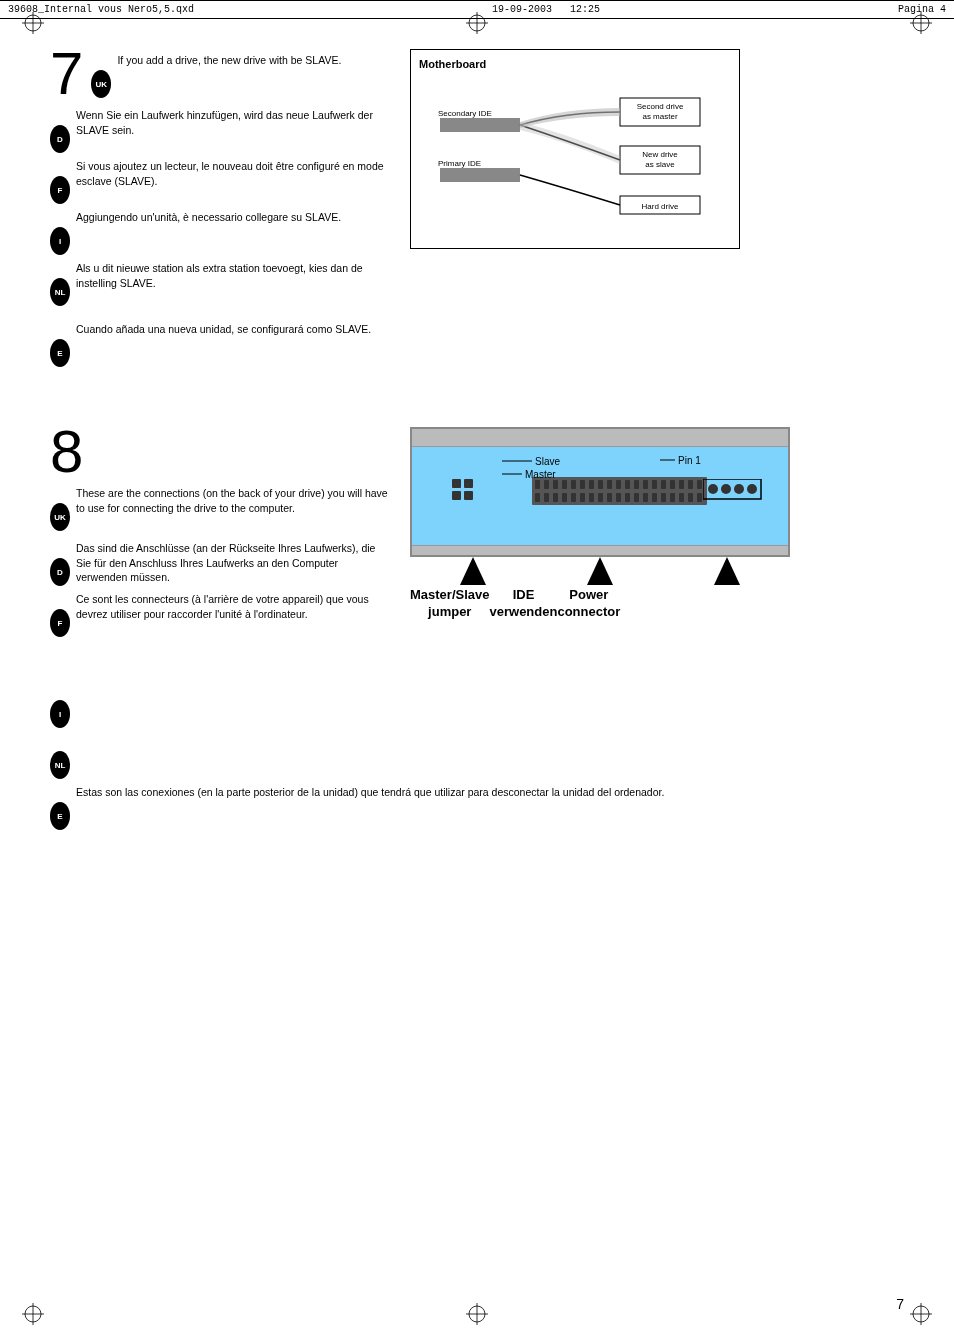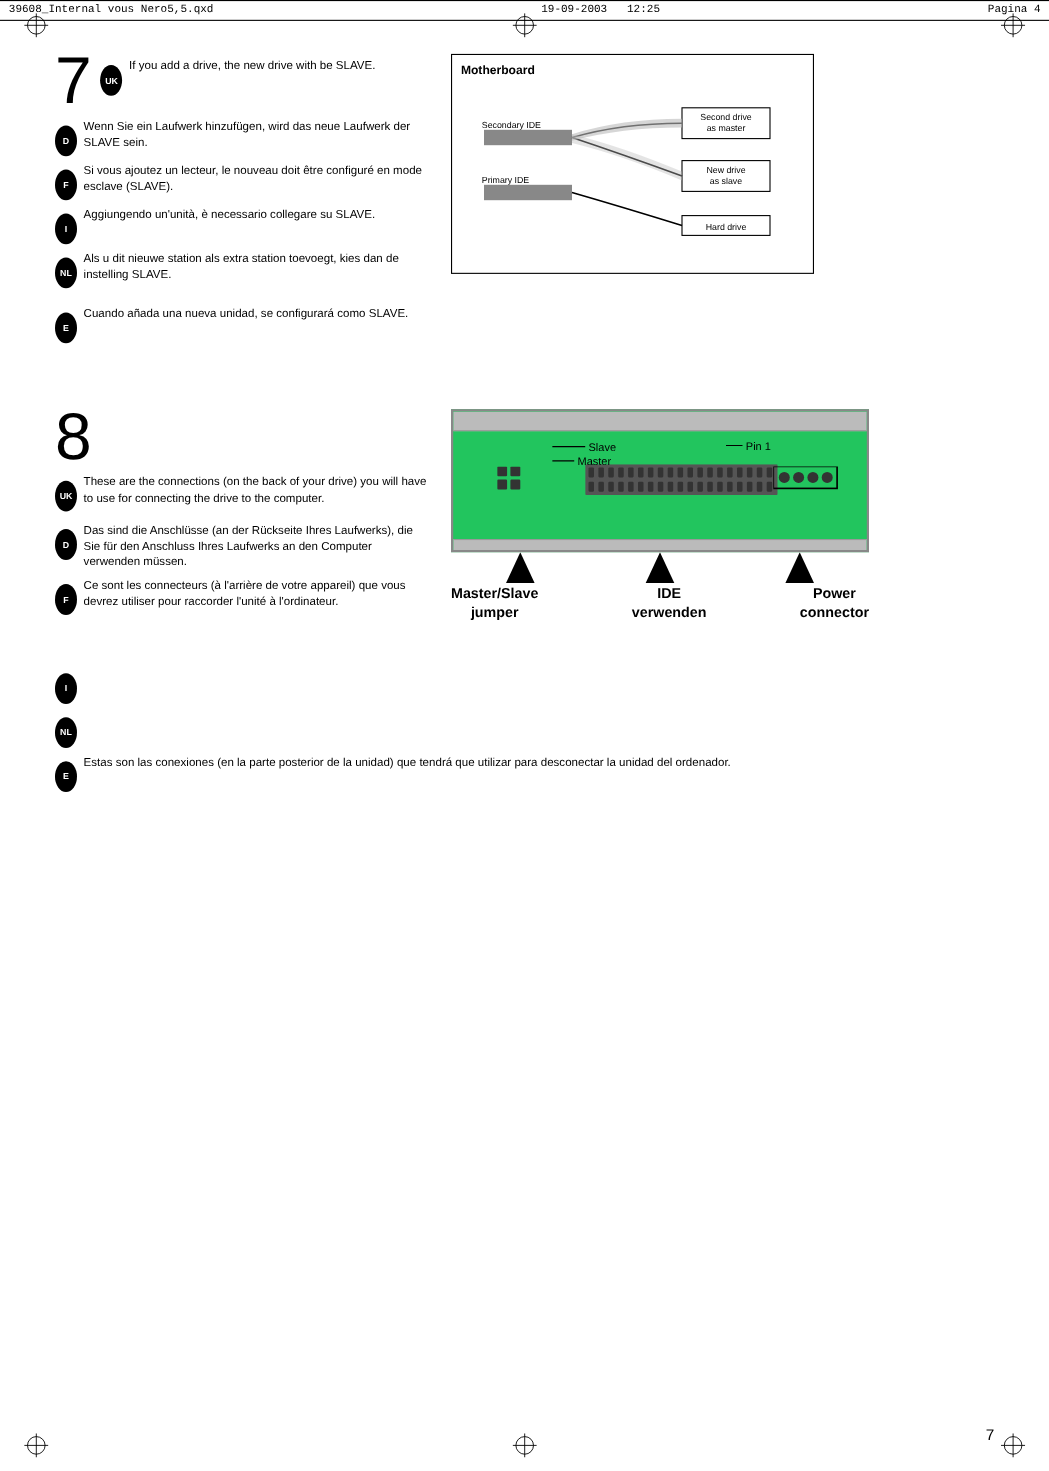--- a/index.html
+++ b/index.html
@@ -70,21 +70,21 @@
       align-items: center;
       justify-content: center;
       width: 20px;
       height: 28px;
       border-radius: 50%;
       font-size: 8px;
       font-weight: bold;
       color: #fff;
       margin-right: 6px;
       flex-shrink: 0;
-      margin-top: 6px;
+      margin-top: 17px;
     }
 
     .lang-uk { background: #000; }
     .lang-d  { background: #000; }
     .lang-f  { background: #000; }
     .lang-i  { background: #000; }
     .lang-nl { background: #000; }
     .lang-e  { background: #000; }
 
     .lang-text {
@@ -278,21 +278,21 @@
 
       <div class="lang-block">
         <span class="lang-badge lang-f">F</span>
         <span class="lang-text">Ce sont les connecteurs (à l'arrière de votre appareil) que vous devrez utiliser pour raccorder l'unité à l'ordinateur.</span>
       </div>
     </div>
 
     <div class="section-right connector-wrapper">
       <div style="position:relative; width:380px;">
 
-        <div style="position:relative; width:380px; height:130px; border:2px solid #888; background:#22c55e; overflow:hidden;">
+        <div style="position:relative; width:380px; height:130px; border:2px solid #888; background:#7dd3fc; overflow:hidden;">
 
           <div style="position:absolute; top:0; left:0; right:0; height:18px; background:#bbb; border-bottom:1px solid #999;"></div>
 
           <div style="position:absolute; bottom:0; left:0; right:0; height:10px; background:#bbb; border-top:1px solid #999;"></div>
 
           <div style="position:absolute; left:40px; top:50px;">
             <svg width="30" height="30">
               <rect x="0" y="0" width="9" height="9" fill="#333" rx="1"></rect>
               <rect x="12" y="0" width="9" height="9" fill="#333" rx="1"></rect>
               <rect x="0" y="12" width="9" height="9" fill="#333" rx="1"></rect>
@@ -393,21 +393,21 @@
             </svg>
           </div>
 
           <div style="display:flex; flex-direction:column; align-items:center; width:120px;">
             <svg width="30" height="30">
               <polygon points="15,0 28,28 2,28" fill="#000"></polygon>
             </svg>
           </div>
         </div>
 
-        <div style="display:flex; justify-content:space-between; width:380px;">
+        <div style="display:flex; justify-content:flex-start; width:380px;">
           <div class="connector-label-item">
             <span style="white-space:pre-line; font-size:13px; font-weight:bold;">Master/Slave
 jumper</span>
           </div>
           <div class="connector-label-item">
             <span style="white-space:pre-line; font-size:13px; font-weight:bold;">IDE
 verwenden</span>
           </div>
           <div class="connector-label-item">
             <span style="white-space:pre-line; font-size:13px; font-weight:bold;">Power

